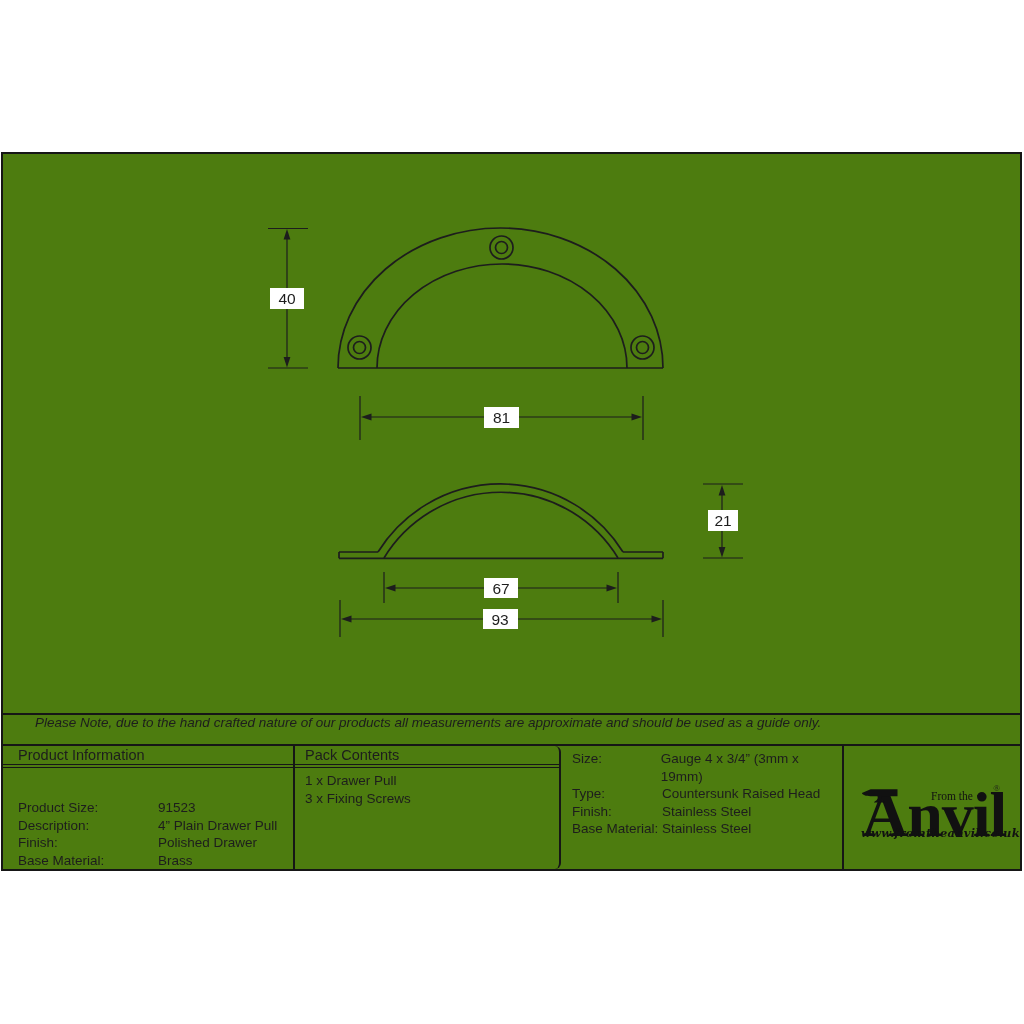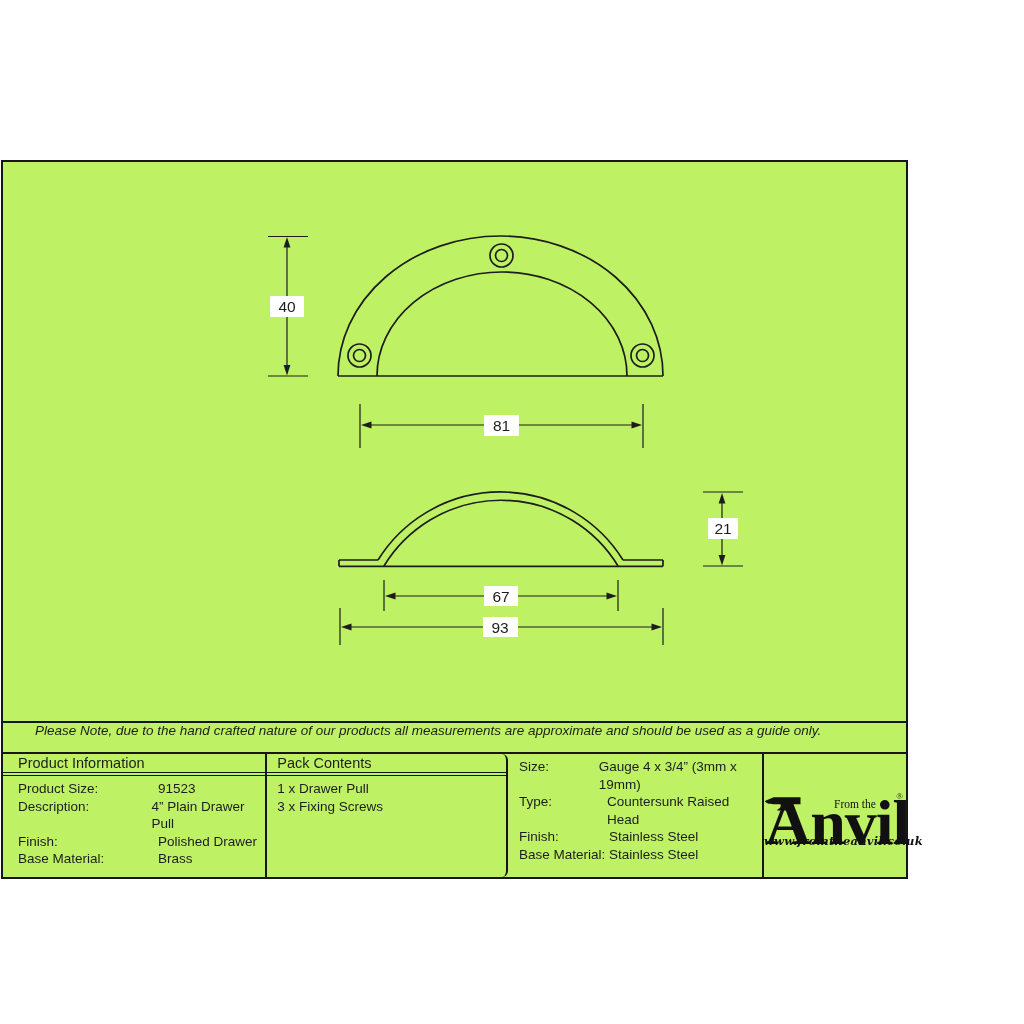--- a/index.html
+++ b/index.html
@@ -2,37 +2,37 @@
 <html><head>
 <meta charset="utf-8">
 <style>
   * { margin:0; padding:0; box-sizing:border-box; }
   html,body { background:#ffffff; }
   .page {
     position:relative; width:1024px; height:1024px; background:#fff;
     font-family:"Liberation Sans", sans-serif; color:#1d1d1d; overflow:hidden;
   }
   .sheet {
-    position:absolute; left:1px; top:152px; width:907px; height:719px;
-    border:2px solid #161616; background:#bef264;
-    display:flex; flex-direction:column;margin-top:8px;
+    position:absolute; left:1px; top:152px; width:1021px; height:719px;
+    border:2px solid #161616; background:#4d7c0f;
+    display:flex; flex-direction:column;
   }
   .drawing-area { height:559px; position:relative; }
   .drawing-area svg { position:absolute; left:0; top:0; }
   .dim-text { font-size:15.5px; fill:#1d1d1d; text-anchor:middle; font-family:"Liberation Sans",sans-serif; }
 
   .note-row {
     height:31px; border-top:2px solid #161616;
     display:flex; align-items:flex-start; padding-left:32px; font-size:13.5px;font-style:italic;
   }
 
   .info-table { flex:1; border-top:2px solid #161616; display:flex; }
   .col { display:flex; flex-direction:column; }
   .col-divider { border-right:2px solid #161616; }
-  .col-product { width:292px; }
+  .col-product { width:292px;gap:27px; }
   .col-pack { width:266px;border-radius:6px; }
   .col-screws { width:283px; }
   .col-logo { flex:1; align-items:center; justify-content:center; }
   .col-header {
     height:22px; font-size:14.5px; display:flex; align-items:center;
     border-bottom:4px double #161616;
   }
   .col-product .col-header { padding-left:15px; }
   .col-pack .col-header { padding-left:10px; }
   .col-screws .col-header { padding-left:11px; }

